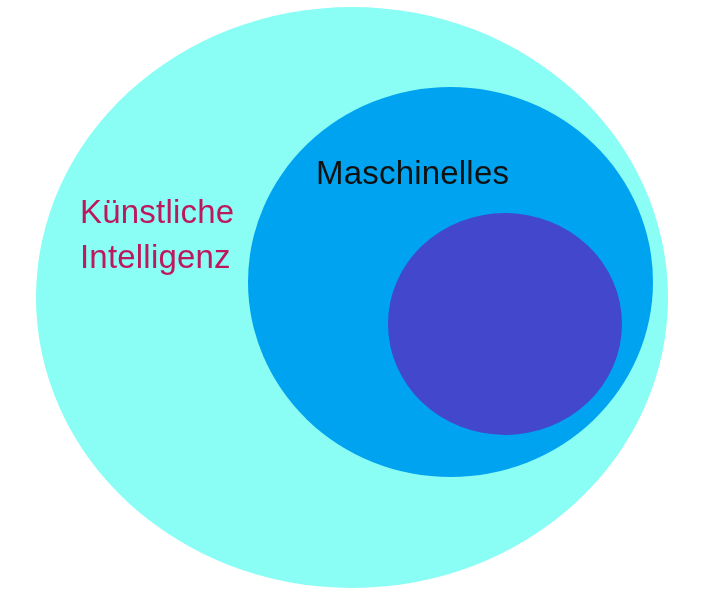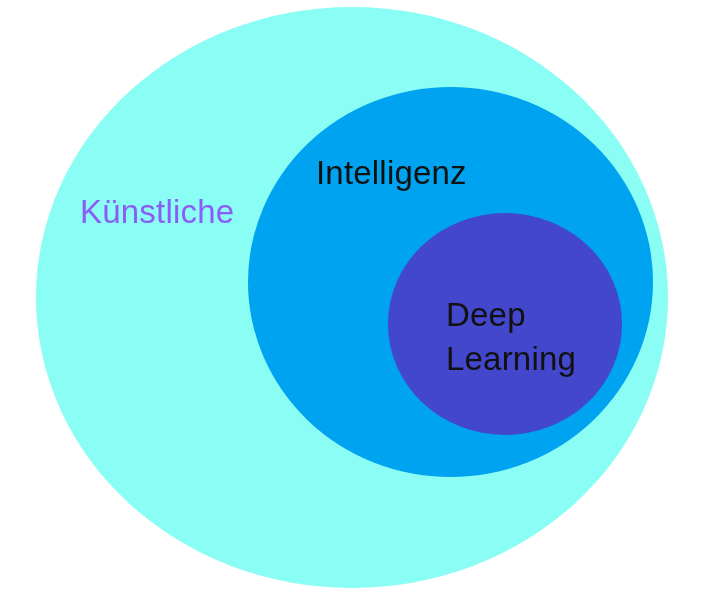--- a/index.html
+++ b/index.html
@@ -66,26 +66,23 @@
 <body>
 
 <div class="canvas">
 
   <div class="circle circle-outer" style="background-color: rgb(138, 253, 245);"></div>
 
   <div class="circle circle-middle" style="background-color: rgb(0, 163, 239);"></div>
 
   <div class="circle circle-inner" style="background-color: rgb(66, 71, 203);"></div>
 
-  <div class="label label-ki" style="color: #8b5cf6;">
+  <div class="label label-ki" style="color: #be185d;">
     <span>Künstliche</span>
+    <span>Intelligenz</span>
   </div>
 
   <div class="label label-ml" style="color: rgb(17, 17, 17);">
-    <span>Intelligenz</span>
+    <span>Maschinelles</span>
   </div>
 
-  <div class="label label-dl" style="color: rgb(17, 17, 17);">
-    <span>Deep</span>
-    <span>Learning</span>
-  </div>
 
 </div>
 
 </body></html>

